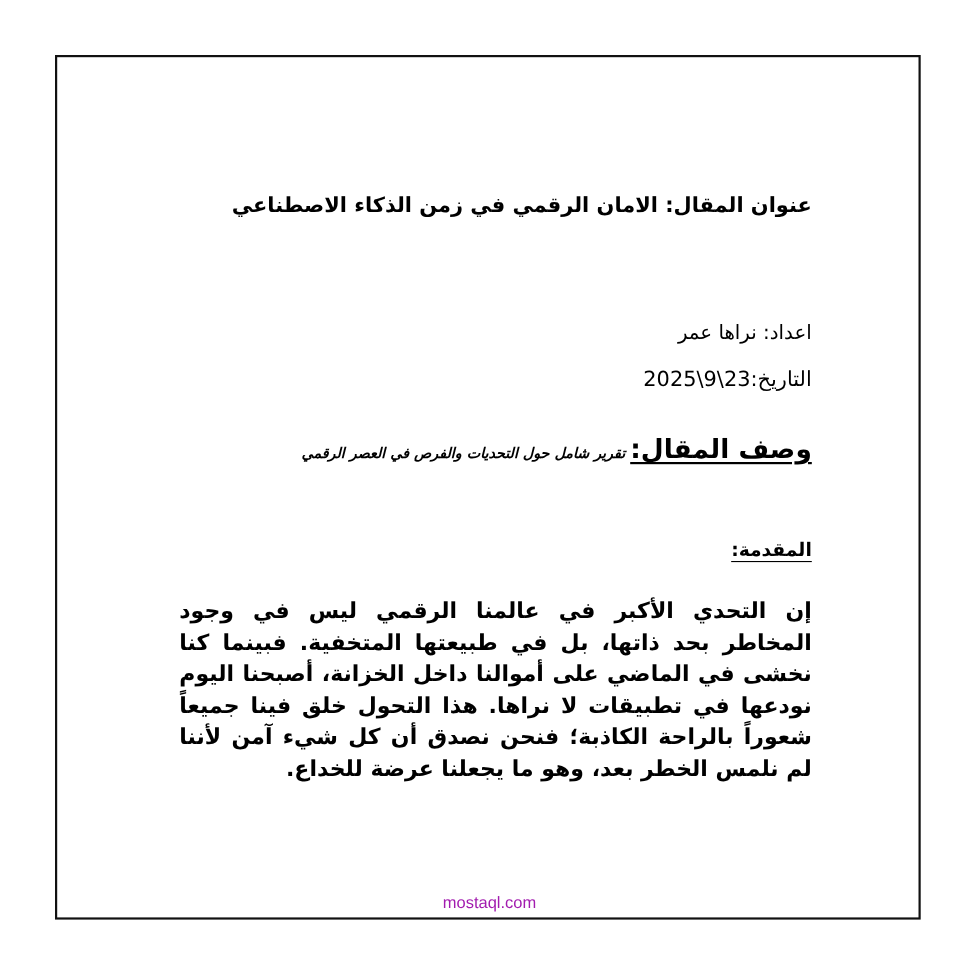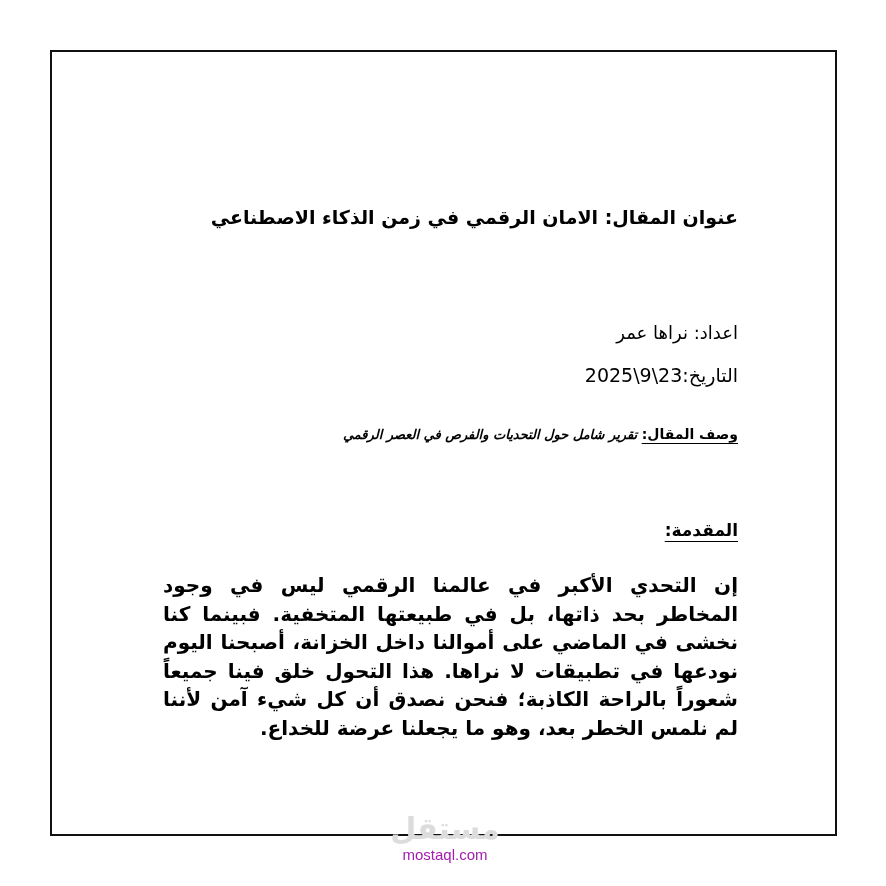--- a/index.html
+++ b/index.html
@@ -22,21 +22,20 @@
     width: 783px;
     height: 782px;
     border: 2px solid #111;
     box-sizing: content-box;
   }
   .rtl {
     direction: rtl;
     text-align: right;
     position: absolute;
     right: 148px;
-    margin-top: 30px;
   }
   .title {
     top: 176px;
     font-size: 19px;
     font-weight: bold;
     white-space: nowrap;
   }
   .author {
     top: 292px;
     font-size: 18px;
@@ -45,21 +44,21 @@
   .date {
     top: 334px;
     font-size: 19px;
     white-space: nowrap;
   }
   .desc {
     top: 394px;
     white-space: nowrap;
   }
   .desc-label {
-    font-size: 14px;
+    font-size: 24px;
     font-weight: bold;
     text-decoration: underline;
     text-underline-offset: 4px;
   }
   .desc-value {
     font-size: 13px;
     font-weight: bold;
     font-style: italic;
   }
   .intro-heading {
@@ -115,15 +114,14 @@
 
 <div class="rtl desc">
   <span class="desc-label">وصف المقال:</span><span class="desc-value"> تقرير شامل حول التحديات والفرص في العصر الرقمي</span>
 </div>
 
 <div class="rtl intro-heading">المقدمة:</div>
 
 <div class="rtl intro-body">إن التحدي الأكبر في عالمنا الرقمي ليس في وجود المخاطر بحد ذاتها، بل في طبيعتها المتخفية. فبينما كنا نخشى في الماضي على أموالنا داخل الخزانة، أصبحنا اليوم نودعها في تطبيقات لا نراها. هذا التحول خلق فينا جميعاً شعوراً بالراحة الكاذبة؛ فنحن نصدق أن كل شيء آمن لأننا لم نلمس الخطر بعد، وهو ما يجعلنا عرضة للخداع.</div>
 
 <div class="watermark">
-  <div class="wm-ar">مستقل</div>
   <div class="wm-en">mostaql.com</div>
 </div>
 
 </body></html>

